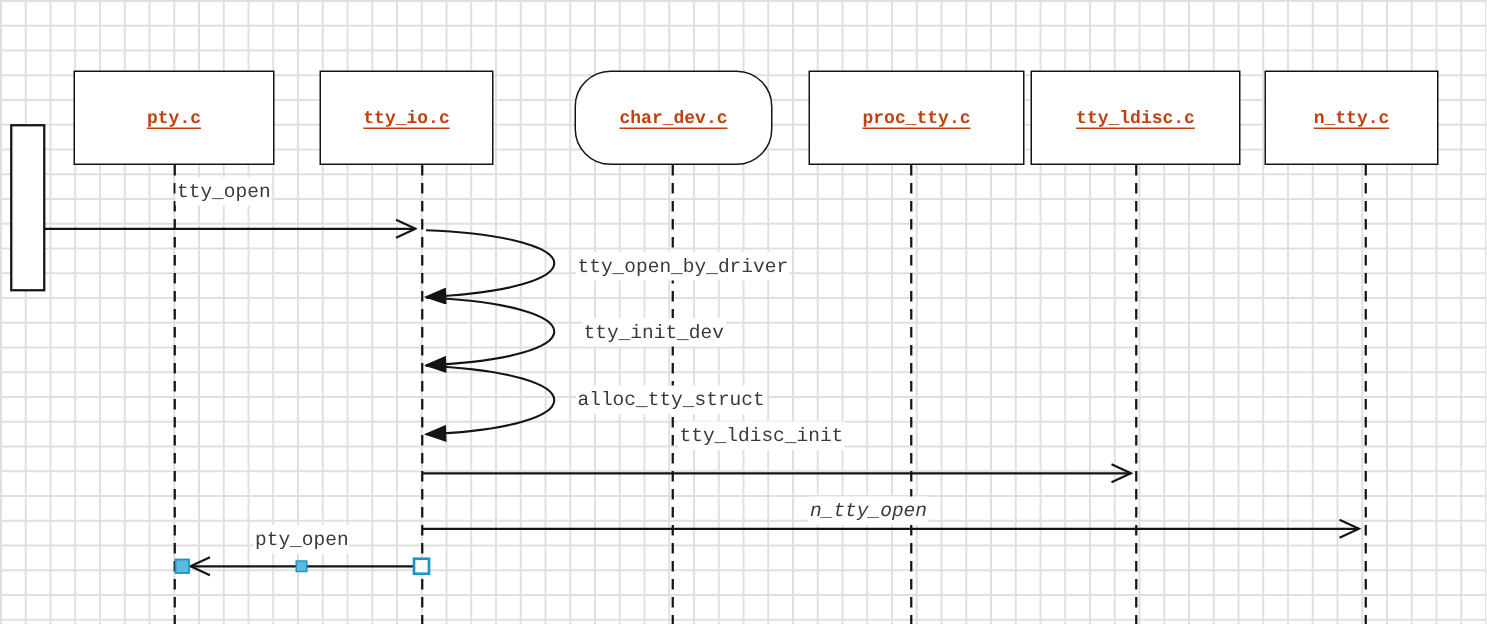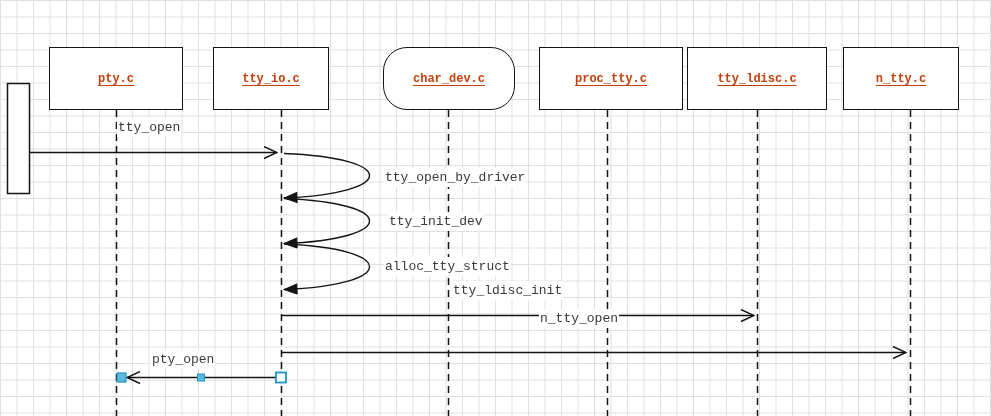--- a/index.html
+++ b/index.html
@@ -87,16 +87,16 @@
     </div>
   <div class="actor" style="left:843px;width:116px;">
     <span>n_tty.c</span>
     </div>
 
   <div class="lbl" style="left:117px;top:118px;">tty_open</div>
   <div class="lbl" style="left:384px;top:168px;">tty_open_by_driver</div>
   <div class="lbl" style="left:368px;top:212px;margin-left:20px;">tty_init_dev</div>
   <div class="lbl" style="left:384px;top:257px;">alloc_tty_struct</div>
   <div class="lbl" style="left:452px;top:281px;">tty_ldisc_init</div>
-  <div class="lbl" style="left:539px;top:309px;">n_tty_open</div>
-  <div class="lbl" style="left:151px;top:350px;">pty_open</div>
+  <div class="lbl" style="left:539px;top:331px;font-style:italic;">n_tty_open</div>
+  <div class="lbl" style="left:169px;top:350px;">pty_open</div>
 
 </div>
 
 </body></html>

